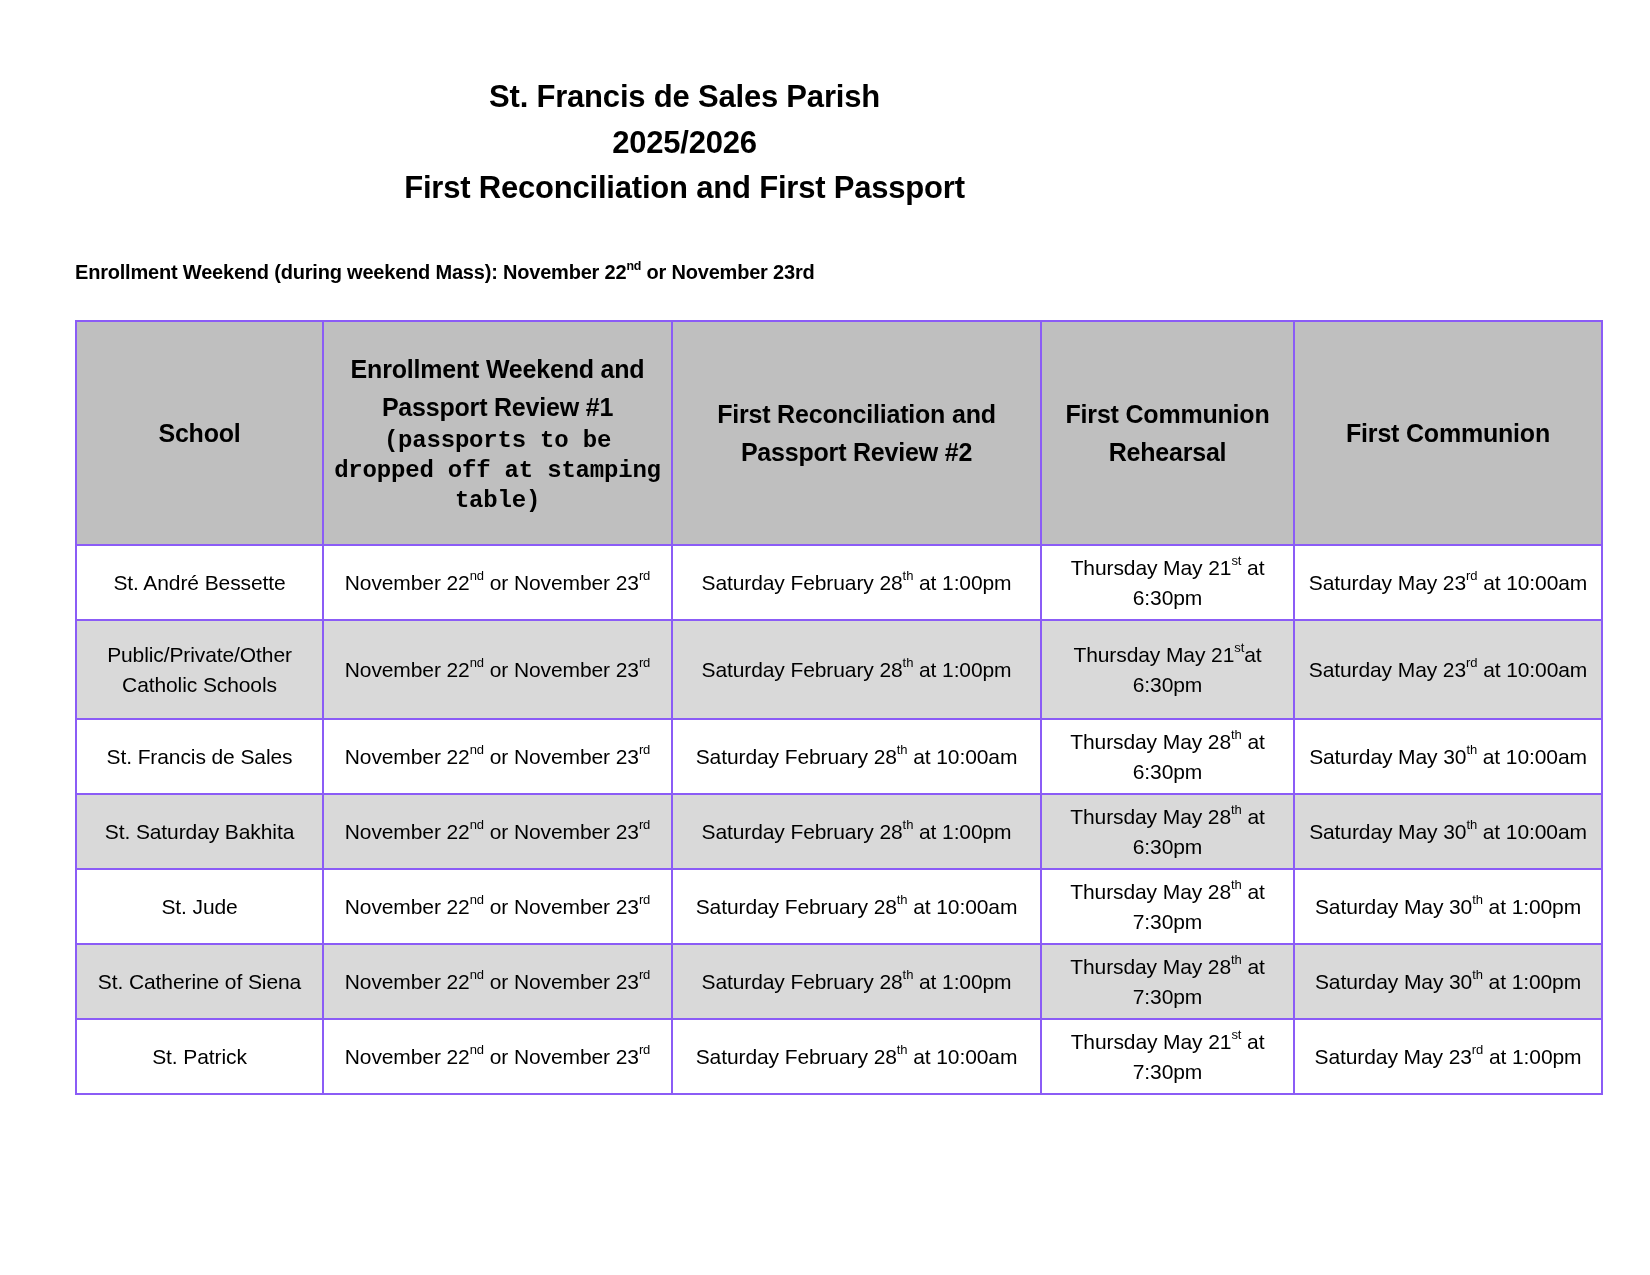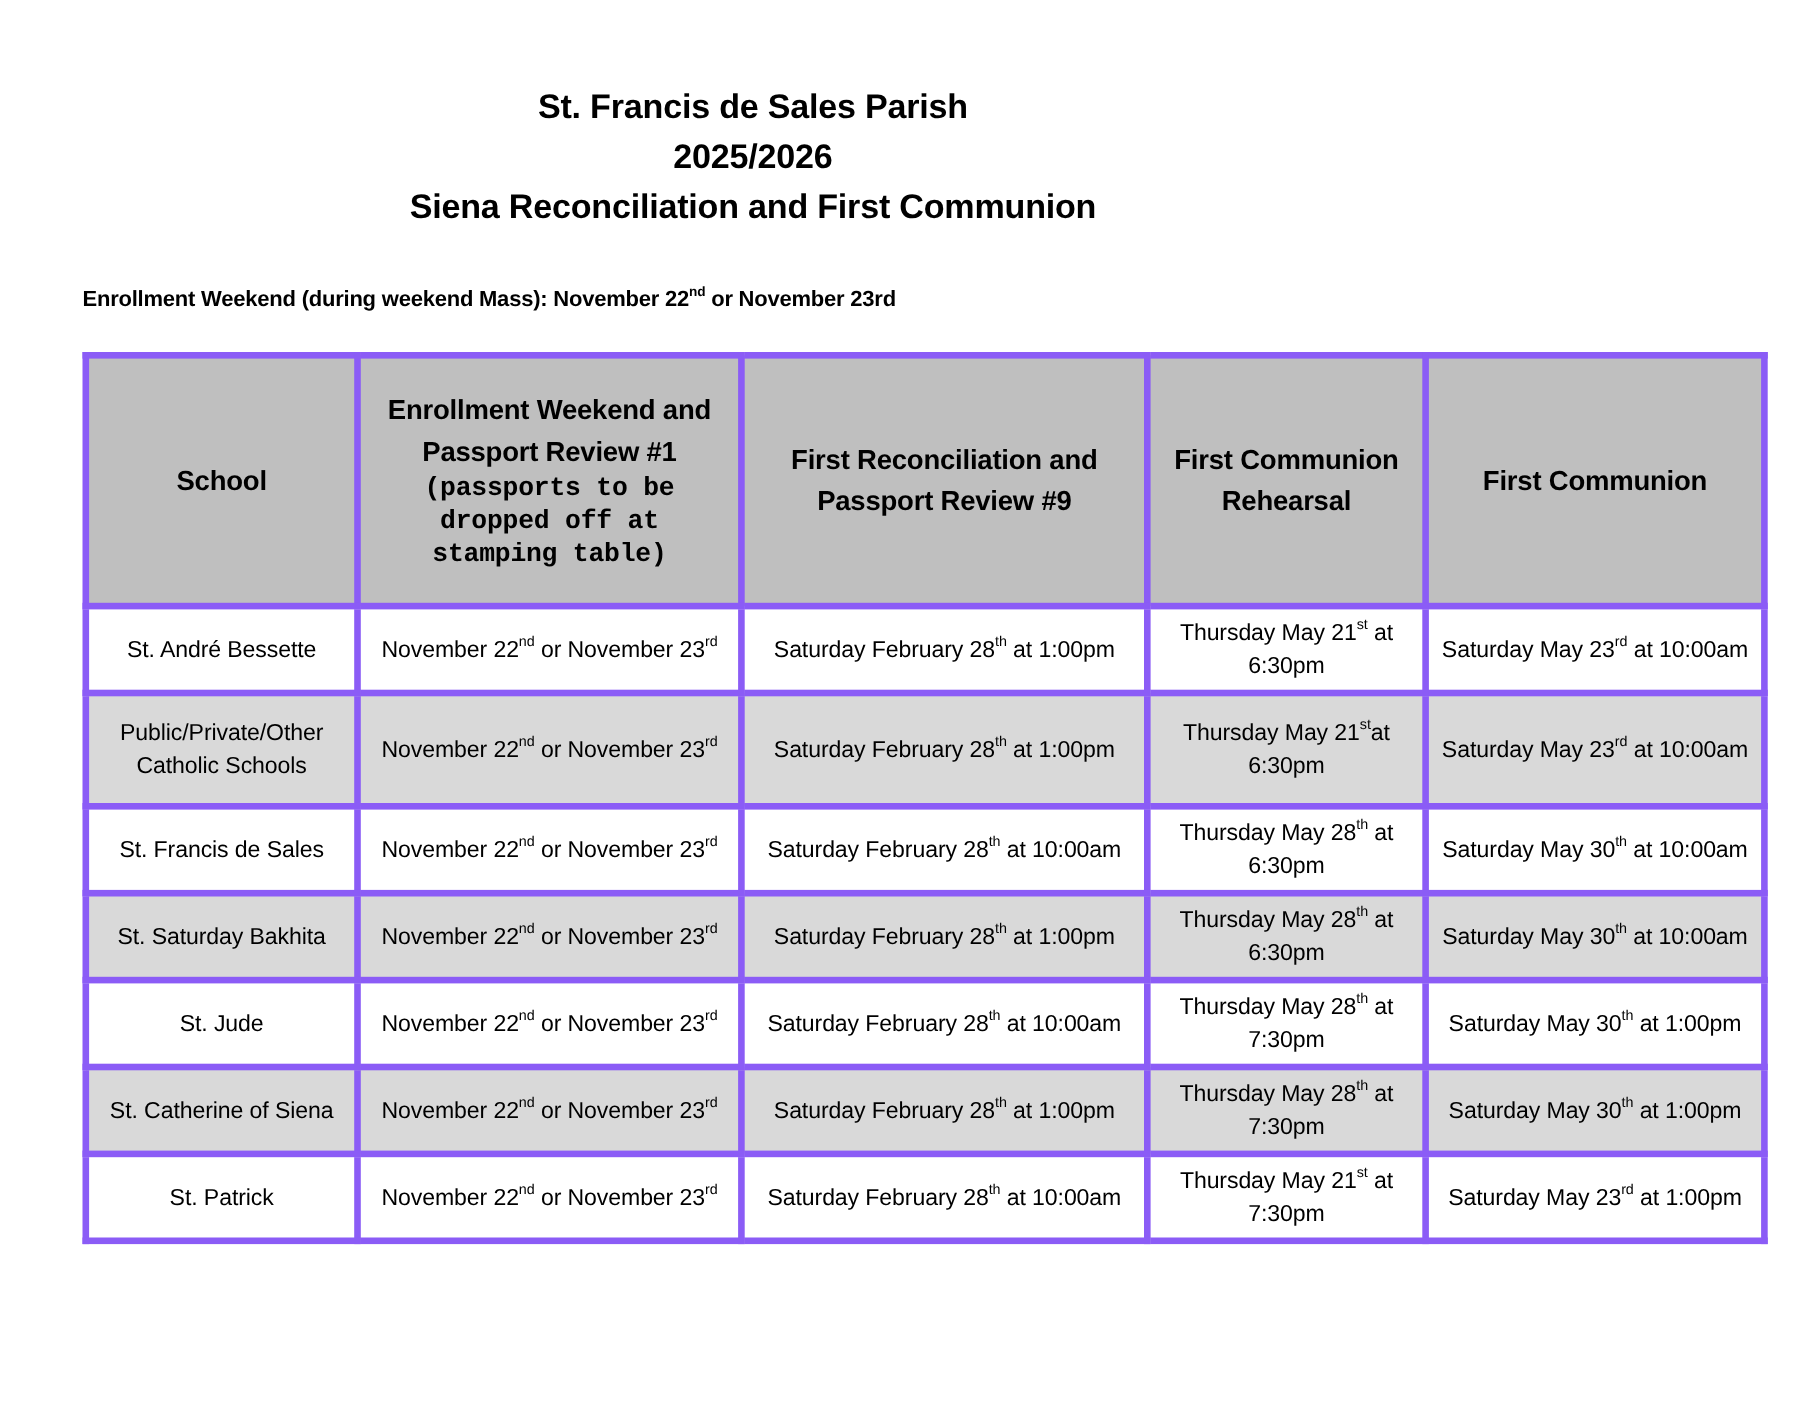--- a/index.html
+++ b/index.html
@@ -53,21 +53,21 @@
     }
     table.schedule {
       position: absolute;
       left: 75px;
       top: 320px;
       width: 1526px;
       border-collapse: collapse;
       table-layout: fixed;
     }
     table.schedule th, table.schedule td {
-      border: 6px solid #8b5cf6;
+      border: 2px solid #8b5cf6;
       text-align: center;
       vertical-align: middle;
       padding: 0 10px;
     }
     table.schedule thead th {
       background: #bfbfbf;
       font-weight: bold;
       font-size: 25px;
       line-height: 38px;
       height: 222px;
@@ -94,41 +94,41 @@
     col.c-communion { width: 308px; }
   </style>
 </head>
 <body>
 
 <div class="page">
 
   <div class="title-block">
     <div class="title-line">St. Francis de Sales Parish</div>
     <div class="title-line">2025/2026</div>
-    <div class="title-line">Siena Reconciliation and First Communion</div>
+    <div class="title-line">First Reconciliation and First Passport</div>
   </div>
 
   <div class="enroll-note"><span>Enrollment Weekend (during weekend Mass): November 22</span><sup>nd</sup><span> or November 23rd</span></div>
 
   <table class="schedule">
     <colgroup>
       <col class="c-school">
       <col class="c-enroll">
       <col class="c-recon">
       <col class="c-rehearsal">
       <col class="c-communion">
     </colgroup>
     <thead>
       <tr>
         <th><span>School</span></th>
         <th>
           <span>Enrollment Weekend and Passport Review #1</span>
           <span class="th-sub">(passports to be dropped off at stamping table)</span>
         </th>
-        <th><span>First Reconciliation and Passport Review #9</span></th>
+        <th><span>First Reconciliation and Passport Review #2</span></th>
         <th><span>First Communion Rehearsal</span></th>
         <th><span>First Communion</span></th>
       </tr>
     </thead>
     <tbody>
 
       <tr class="row-white">
         <td>St. André Bessette</td>
         <td><span>November 22</span><sup>nd</sup><span> or November 23</span><sup>rd</sup></td>
         <td><span>Saturday February 28</span><sup>th</sup><span> at 1:00pm</span></td>

